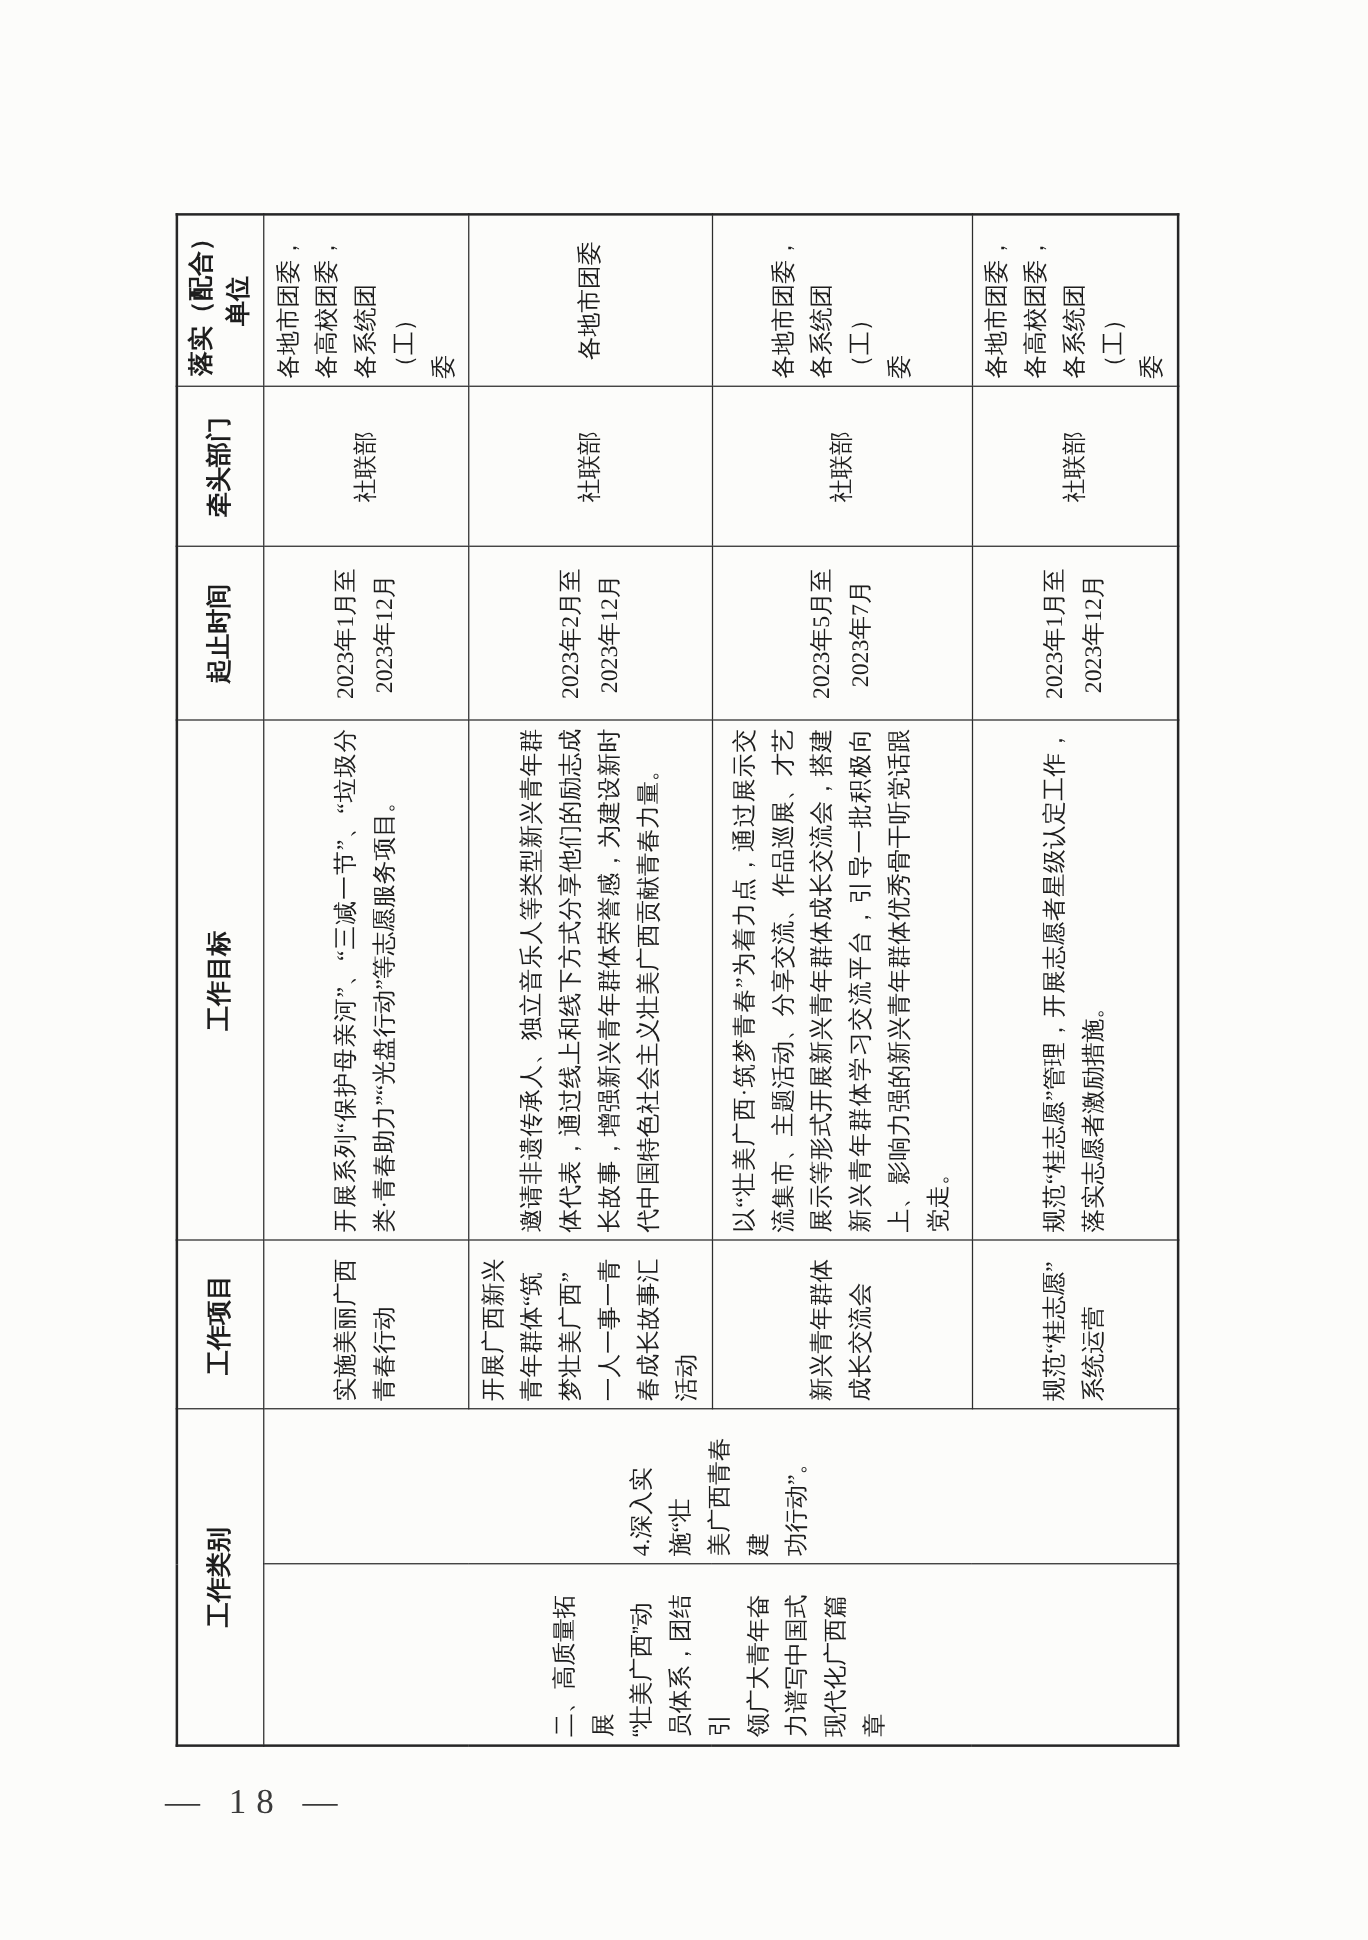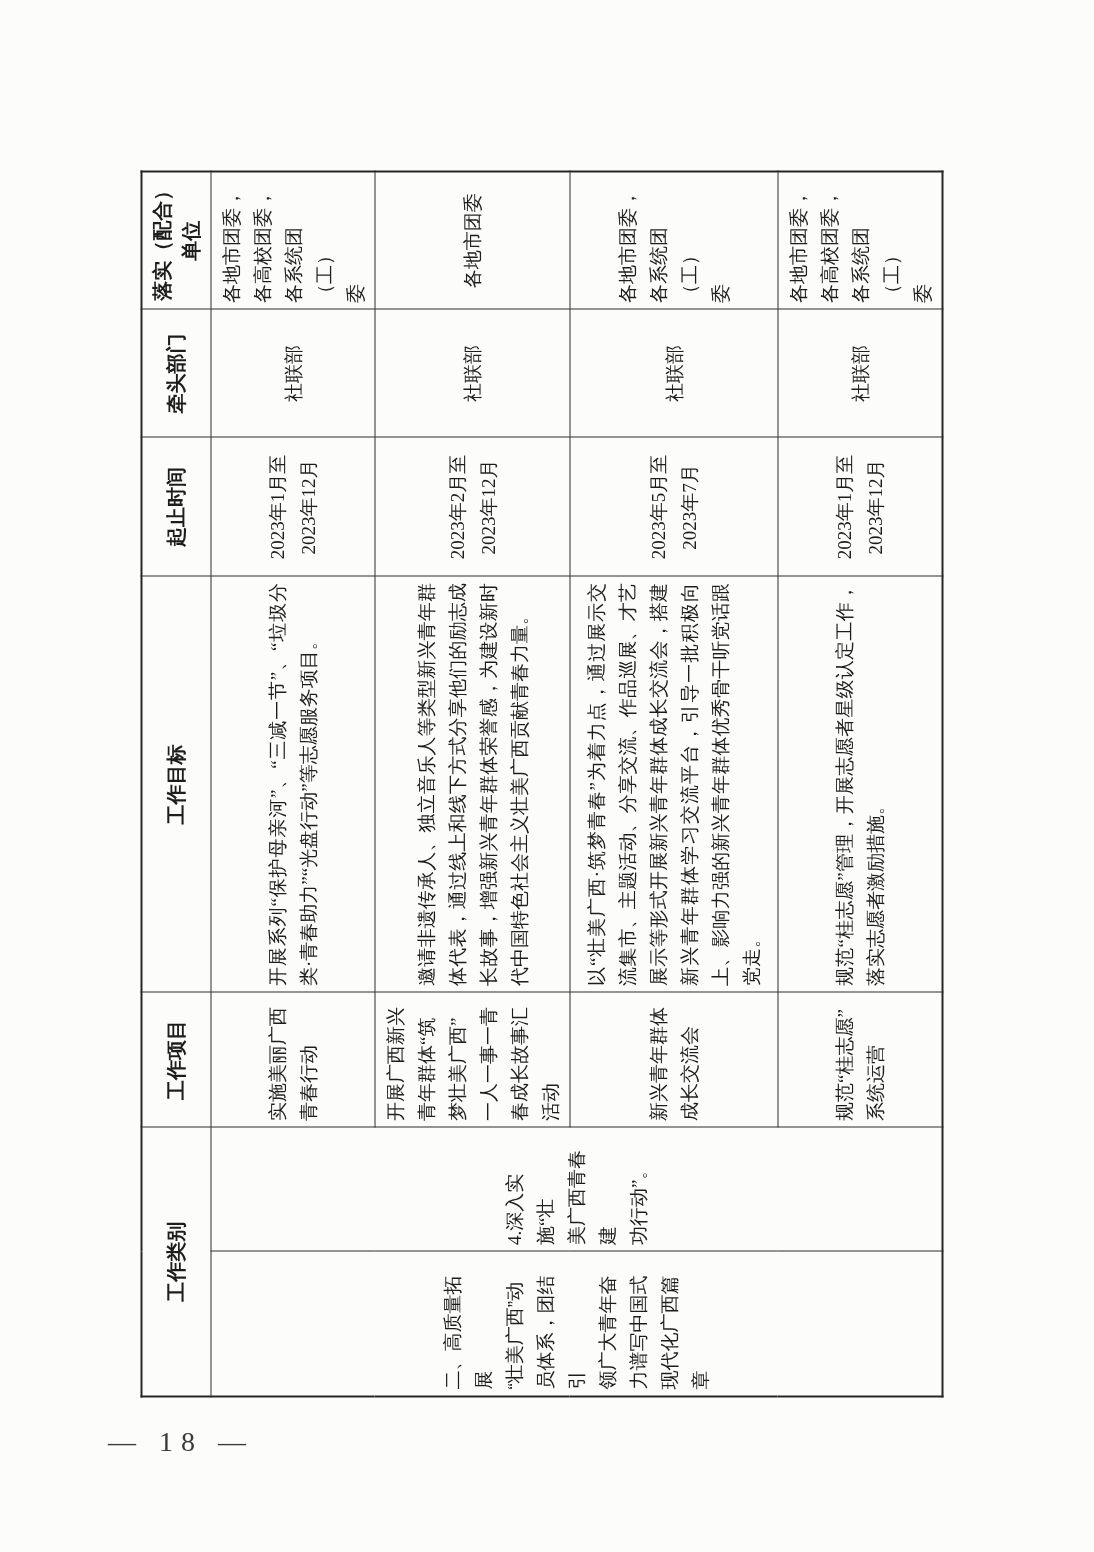--- a/index.html
+++ b/index.html
@@ -71,21 +71,21 @@
     text-align:center;vertical-align:middle;
   }
   td.impl{
     font-size:19px;line-height:31px;
     text-align:left;vertical-align:middle;
     padding:4px 2px 4px 9px;
   }
   
   .pagenum{
     position:absolute;
-    left:108px;top:1426px;
+    left:132px;top:1426px;
     font-size:28px;color:#3a3a3a;
     letter-spacing:8px;
     font-family:"Liberation Serif","DejaVu Serif",serif;
   }
 </style>
 </head>
 <body>
 
 <div class="page">
 

